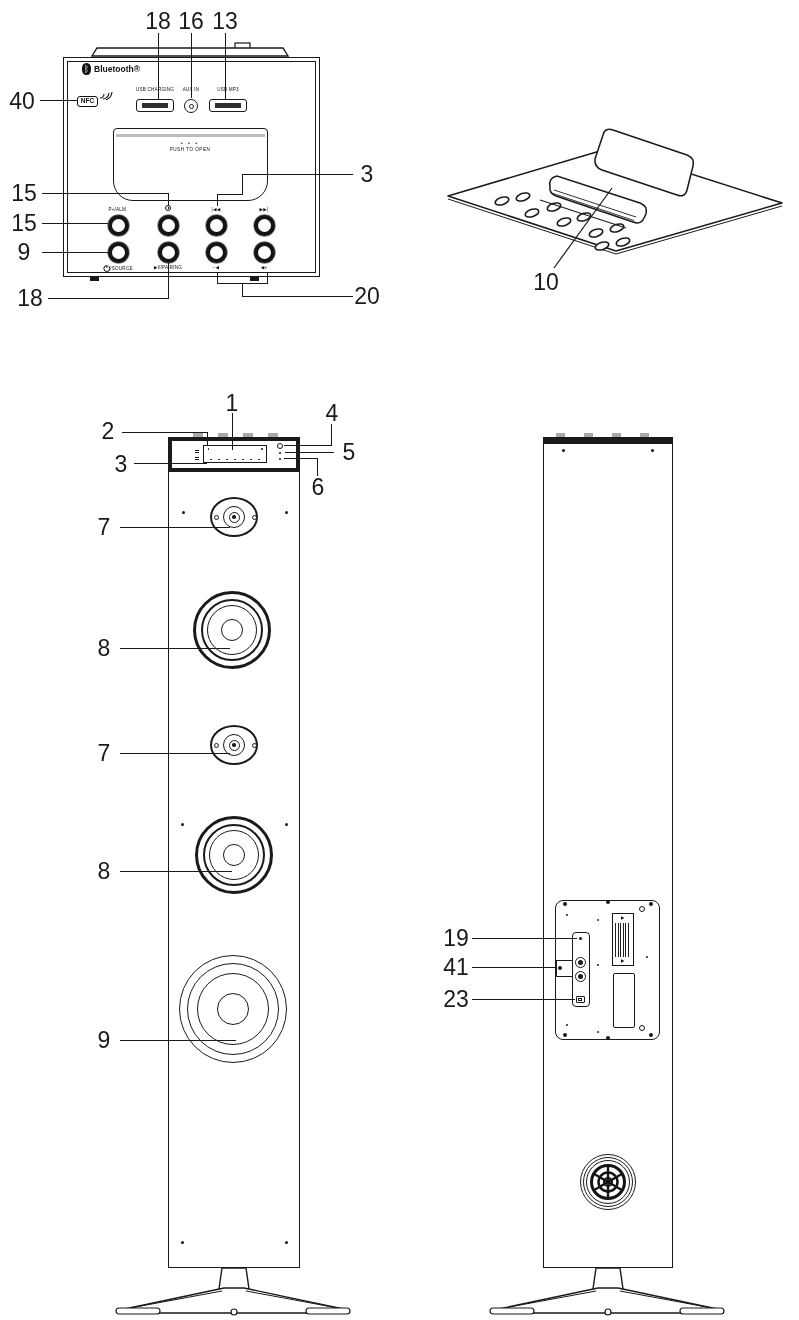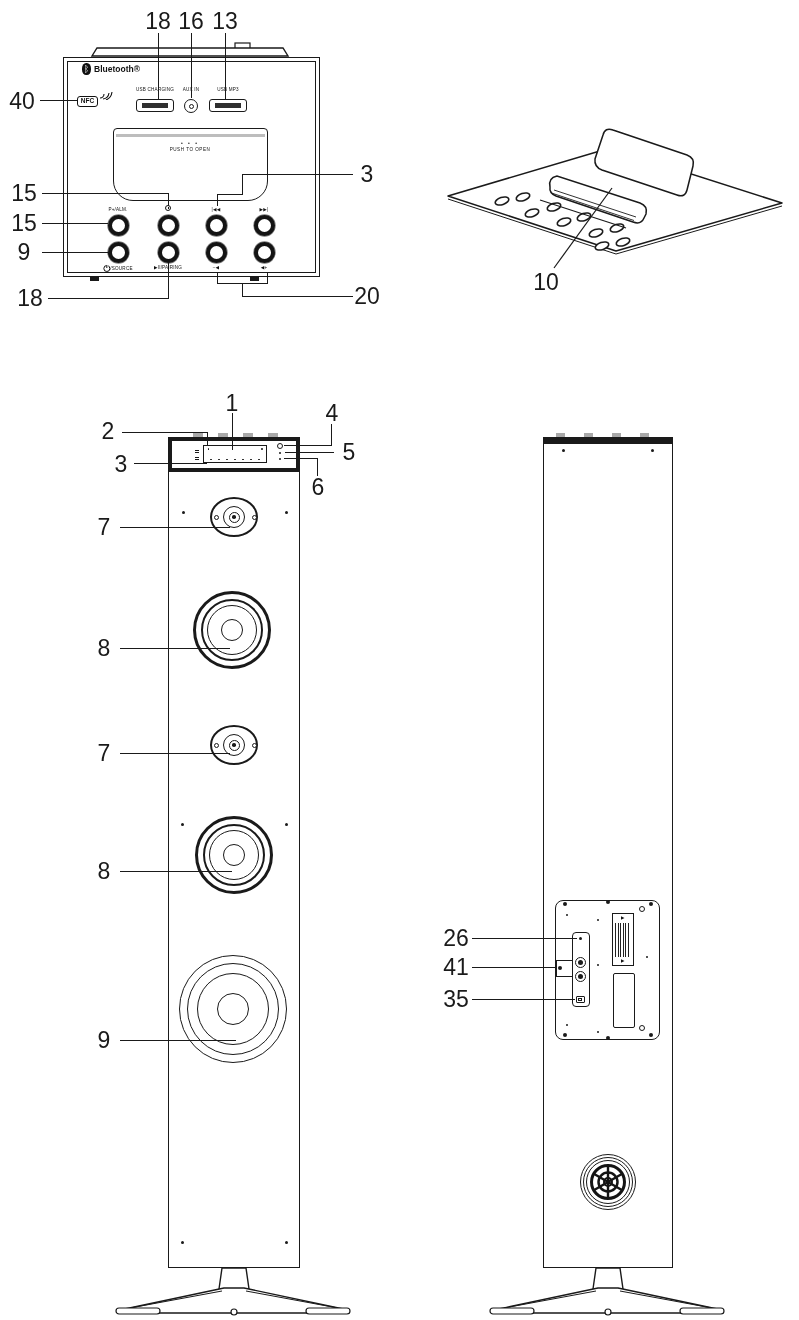--- a/index.html
+++ b/index.html
@@ -307,23 +307,23 @@
   <svg class="sv" style="left:488px;top:1262px;width:240px;height:56px;">
     <polygon points="108,6 132,6 135,27 105,27" fill="#fff" stroke="#1a1a1a" stroke-width="1.4"></polygon>
     <polygon points="6,48 110,26 130,26 234,48 234,51 6,51" fill="#fff" stroke="#1a1a1a" stroke-width="1.4" stroke-linejoin="round"></polygon>
     <line x1="16" y1="46" x2="108" y2="29" stroke="#1a1a1a" stroke-width="1"></line>
     <line x1="132" y1="29" x2="224" y2="46" stroke="#1a1a1a" stroke-width="1"></line>
     <rect x="2" y="46" width="44" height="6" rx="3" fill="#fff" stroke="#1a1a1a" stroke-width="1.2"></rect>
     <rect x="192" y="46" width="44" height="6" rx="3" fill="#fff" stroke="#1a1a1a" stroke-width="1.2"></rect>
     <circle cx="120" cy="50" r="3" fill="#fff" stroke="#1a1a1a" stroke-width="1.2"></circle>
   </svg>
 
-  <span class="num" style="left:456px;top:938px;">26</span>
+  <span class="num" style="left:456px;top:938px;">19</span>
   <span class="num" style="left:456px;top:967px;">41</span>
-  <span class="num" style="left:456px;top:999px;">35</span>
+  <span class="num" style="left:456px;top:999px;">23</span>
 
   <div class="ln" style="left:472px;top:937.5px;width:105px;height:1.1px;"></div>
   <div class="ln" style="left:472px;top:967px;width:84px;height:1.1px;"></div>
   <div class="ln" style="left:556px;top:960px;width:1.1px;height:16.5px;"></div>
   <div class="ln" style="left:556px;top:960px;width:17px;height:1.1px;"></div>
   <div class="ln" style="left:556px;top:975.5px;width:17px;height:1.1px;"></div>
   <div class="ln" style="left:472px;top:998.5px;width:103px;height:1.1px;"></div>
 
 </div>
 

